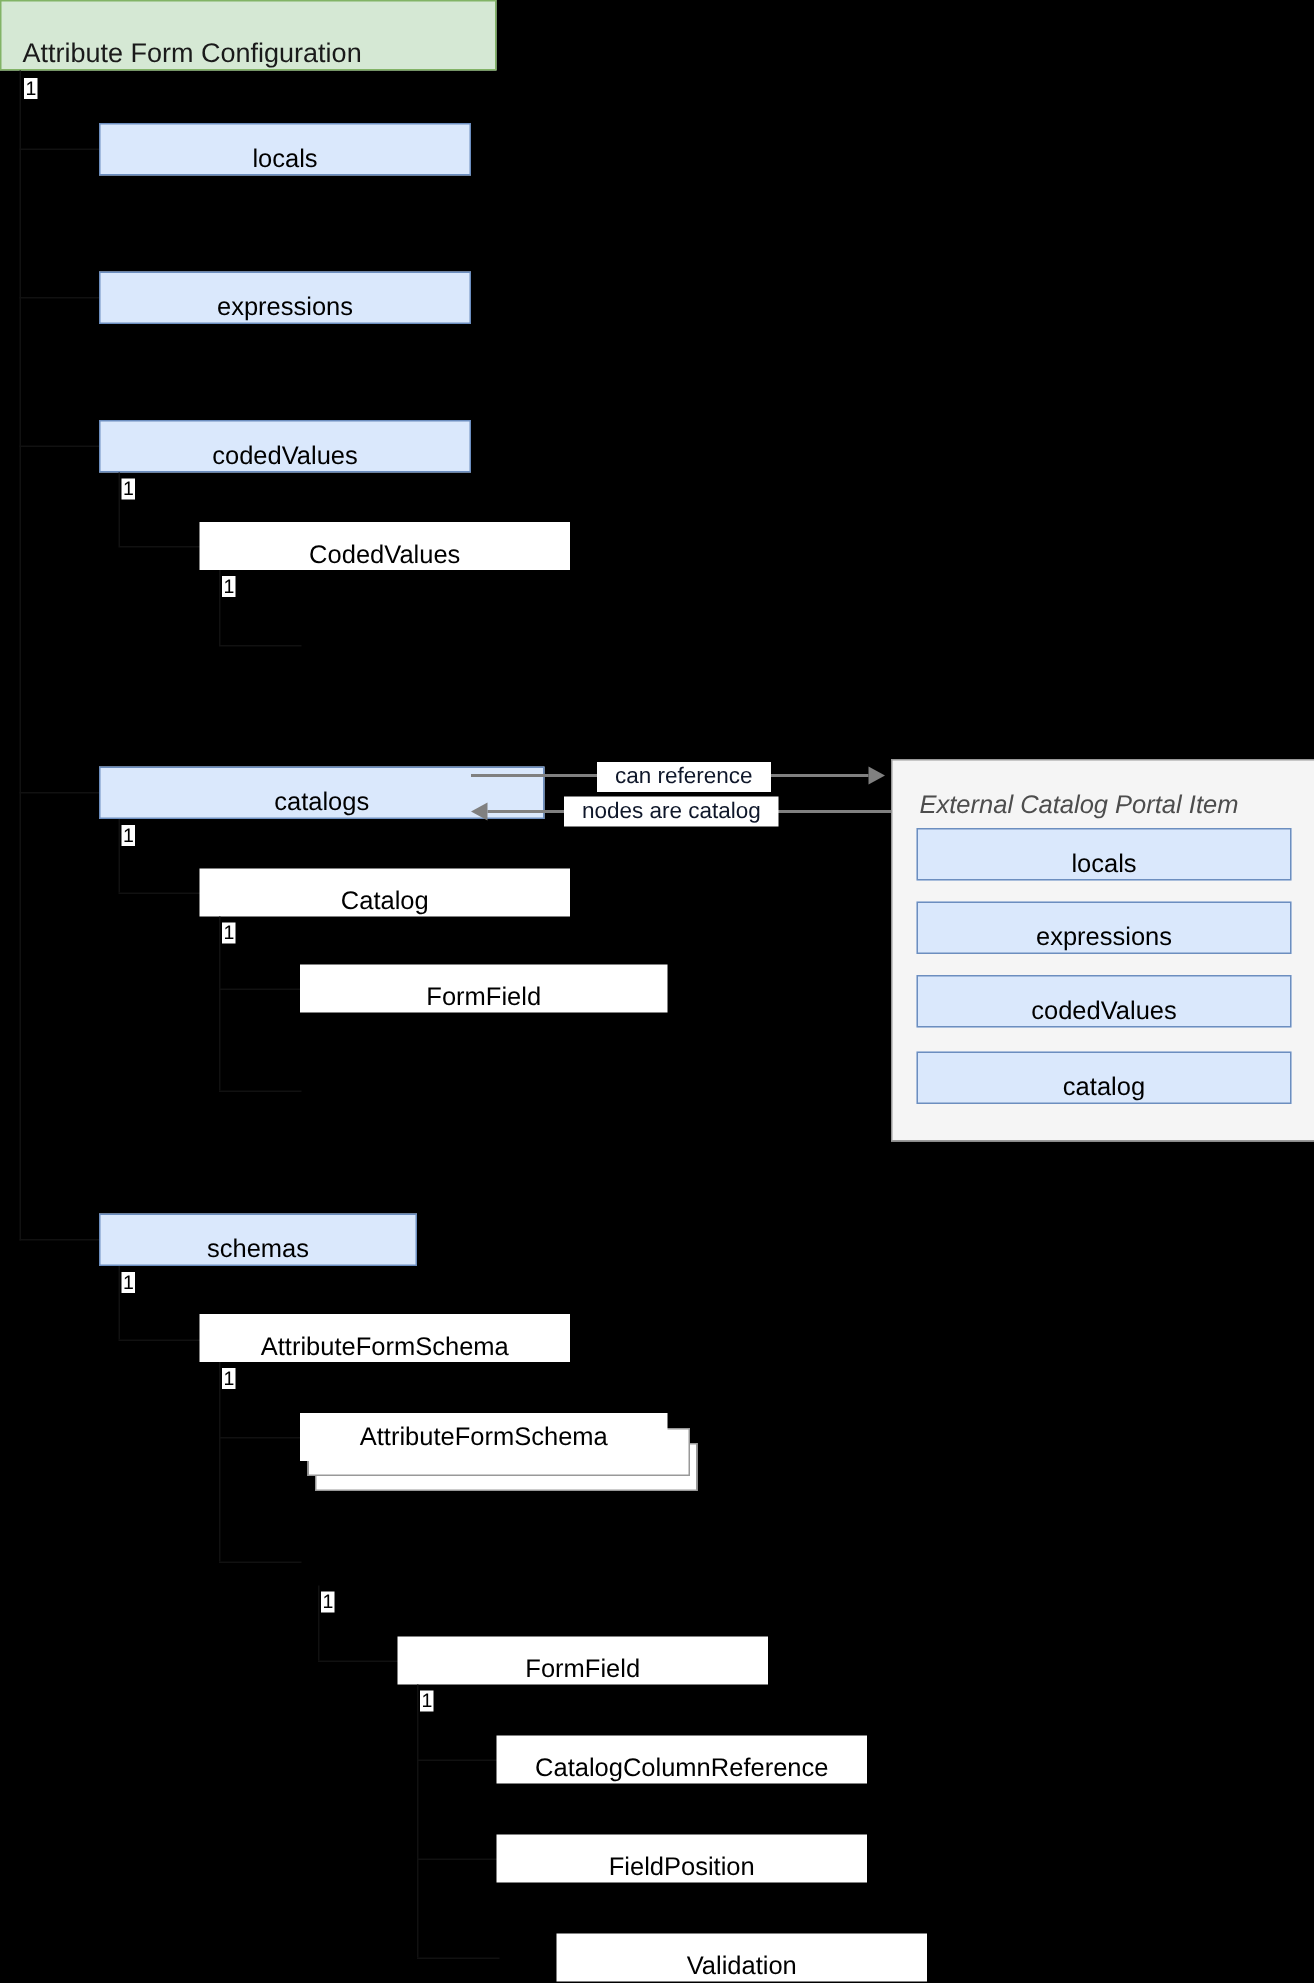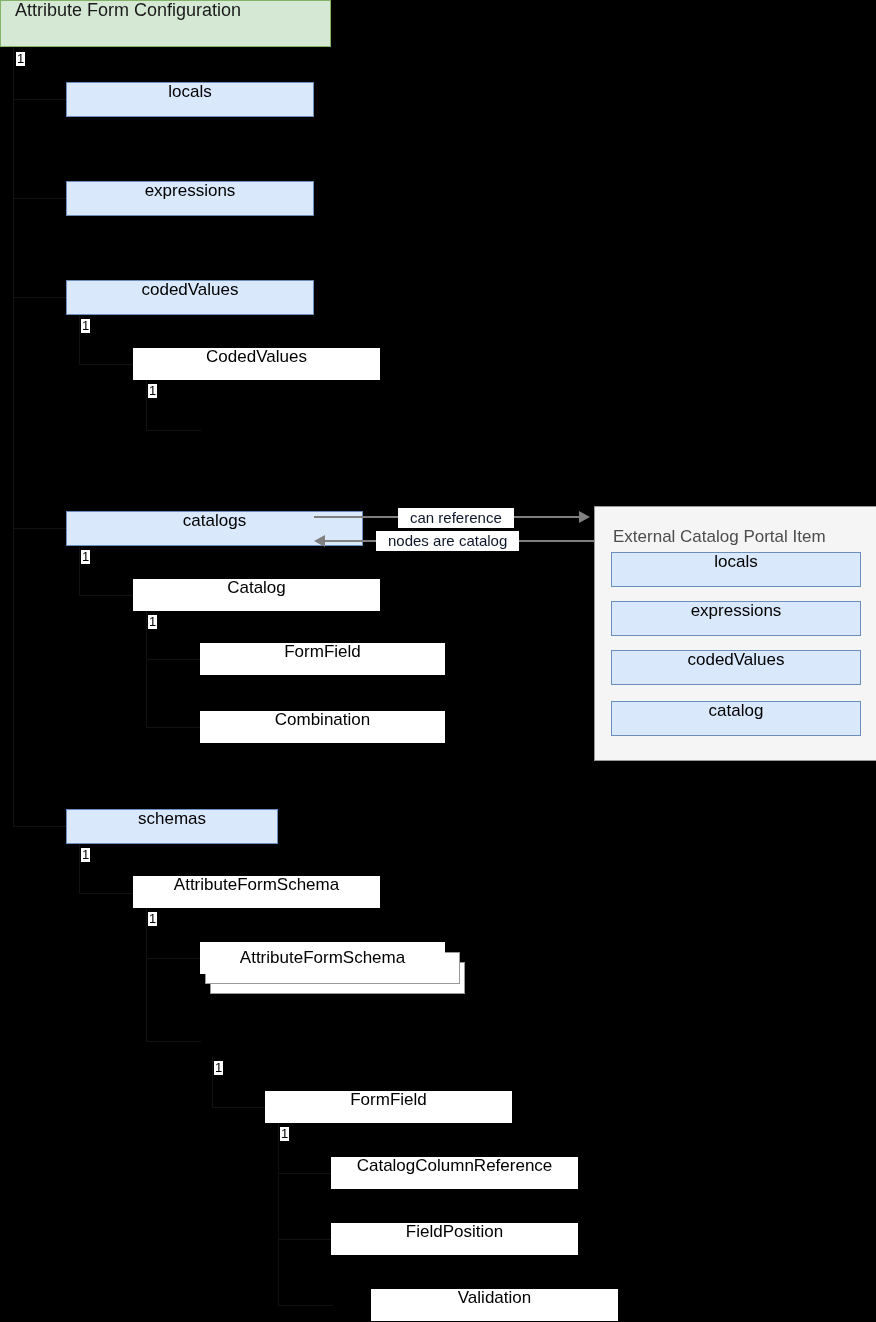--- a/index.html
+++ b/index.html
@@ -6,21 +6,21 @@
   body{
     width:876px;height:1322px;position:relative;overflow:hidden;
     font-family:"Liberation Sans","DejaVu Sans",sans-serif;
     background:#000000;
   }
   #canvas{position:absolute;inset:0;width:876px;height:1322px;}
 
   
   .node{
     position:absolute;box-sizing:border-box;
-    display:flex;align-items:flex-start;justify-content:center;
+    display:flex;align-items:flex-end;justify-content:center;
     font-size:17px;line-height:1.1;color:#000000;
     white-space:nowrap;
   }
   .node.green{
     background:#d5e8d4;border:1px solid #82b366;color:#1a1a1a;
     justify-content:flex-start;padding-left:14px;font-size:18px;
   }
   .node.blue{
     background:#dae8fc;border:1px solid #6c8ebf;
   }
@@ -51,21 +51,21 @@
   .vline{position:absolute;background:#111111;width:1px;}
   .hline{position:absolute;background:#111111;height:1px;}
 
   
   .panel{
     position:absolute;box-sizing:border-box;
     background:#f5f5f5;border:1px solid #999999;
   }
   .panel-title{
     position:absolute;left:18px;top:20px;
-    font-size:17px;color:#4d4d4d;white-space:nowrap;
+    font-size:17px;color:#4d4d4d;white-space:nowrap;font-style:italic;
   }
 
   
   .arrow-line{position:absolute;background:#808080;height:1.6px;}
   .arrow-head{position:absolute;width:0;height:0;}
   .arrow-head.right{
     border-top:6px solid transparent;border-bottom:6px solid transparent;
     border-left:11px solid #808080;
   }
   .arrow-head.left{
@@ -128,23 +128,20 @@
   </div>
   <div class="mult" style="left:148px;top:615px;">1</div>
   <div class="vline" style="left:146px;top:611px;height:116px;"></div>
 
   <div class="hline" style="left:146px;top:659px;width:55px;"></div>
   <div class="node white" style="left:200px;top:643px;width:245px;height:32px;">
     <span>FormField</span>
   </div>
 
   <div class="hline" style="left:146px;top:727px;width:55px;"></div>
-  <div class="node white" style="left:200px;top:711px;width:245px;height:32px;">
-    <span>Combination</span>
-  </div>
 
   <div class="hline" style="left:13px;top:826px;width:53px;"></div>
   <div class="node blue" style="left:66px;top:809px;width:212px;height:35px;">
     <span>schemas</span>
   </div>
   <div class="mult" style="left:81px;top:848px;">1</div>
   <div class="vline" style="left:79px;top:844px;height:49px;"></div>
 
   <div class="hline" style="left:79px;top:893px;width:55px;"></div>
   <div class="node white" style="left:133px;top:876px;width:247px;height:32px;">

